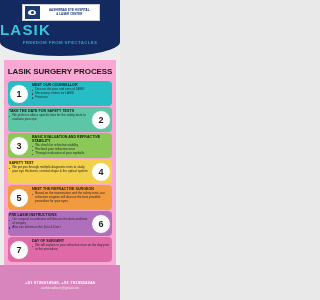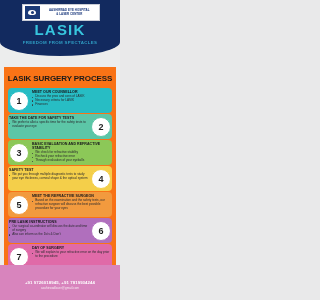--- a/index.html
+++ b/index.html
@@ -26,33 +26,32 @@
   }
   .logo-mark .eye{
     width:8px;height:5px;border-radius:50%/60% 60% 40% 40%;
     background:#ffffff;display:flex;align-items:center;justify-content:center;
   }
   .logo-mark .pupil{width:3px;height:3px;border-radius:50%;background:#1b3a77;}
   .logo-txt{flex:1;text-align:center;padding:0 1px;}
   .logo-l1{font-size:2.9px;line-height:3.6px;color:#16357a;letter-spacing:.05px;font-weight:bold;}
   .logo-l2{font-size:2.9px;line-height:3.6px;color:#16357a;letter-spacing:.05px;font-weight:bold;}
   .lasik-title{
-    position:absolute;top:22px;left:0;width:120px;text-align:center;
+    position:absolute;top:22px;left:0;width:120px;text-align:left;
     font-size:15px;line-height:15px;font-weight:bold;color:#37c6de;letter-spacing:1.2px;
   }
   .lasik-sub{
     position:absolute;top:40px;left:0;width:120px;text-align:center;
     font-size:4.4px;line-height:5px;font-weight:bold;color:#2f9ec4;letter-spacing:.35px;
   }
 
   
   .panel{
     position:absolute;left:4px;top:60px;width:112px;height:205px;
-    background:#f97316;
-    margin-top:7px;
+    background:#f9a8d4;
   }
   .panel-title{
     text-align:center;font-size:8px;line-height:9px;font-weight:bold;
     color:#1b1b1b;letter-spacing:-.1px;padding-top:7px;
   }
 
   
   .steps{position:relative;margin-top:5px;}
   .step{position:relative;height:25px;margin-bottom:1px;}
   .band{

